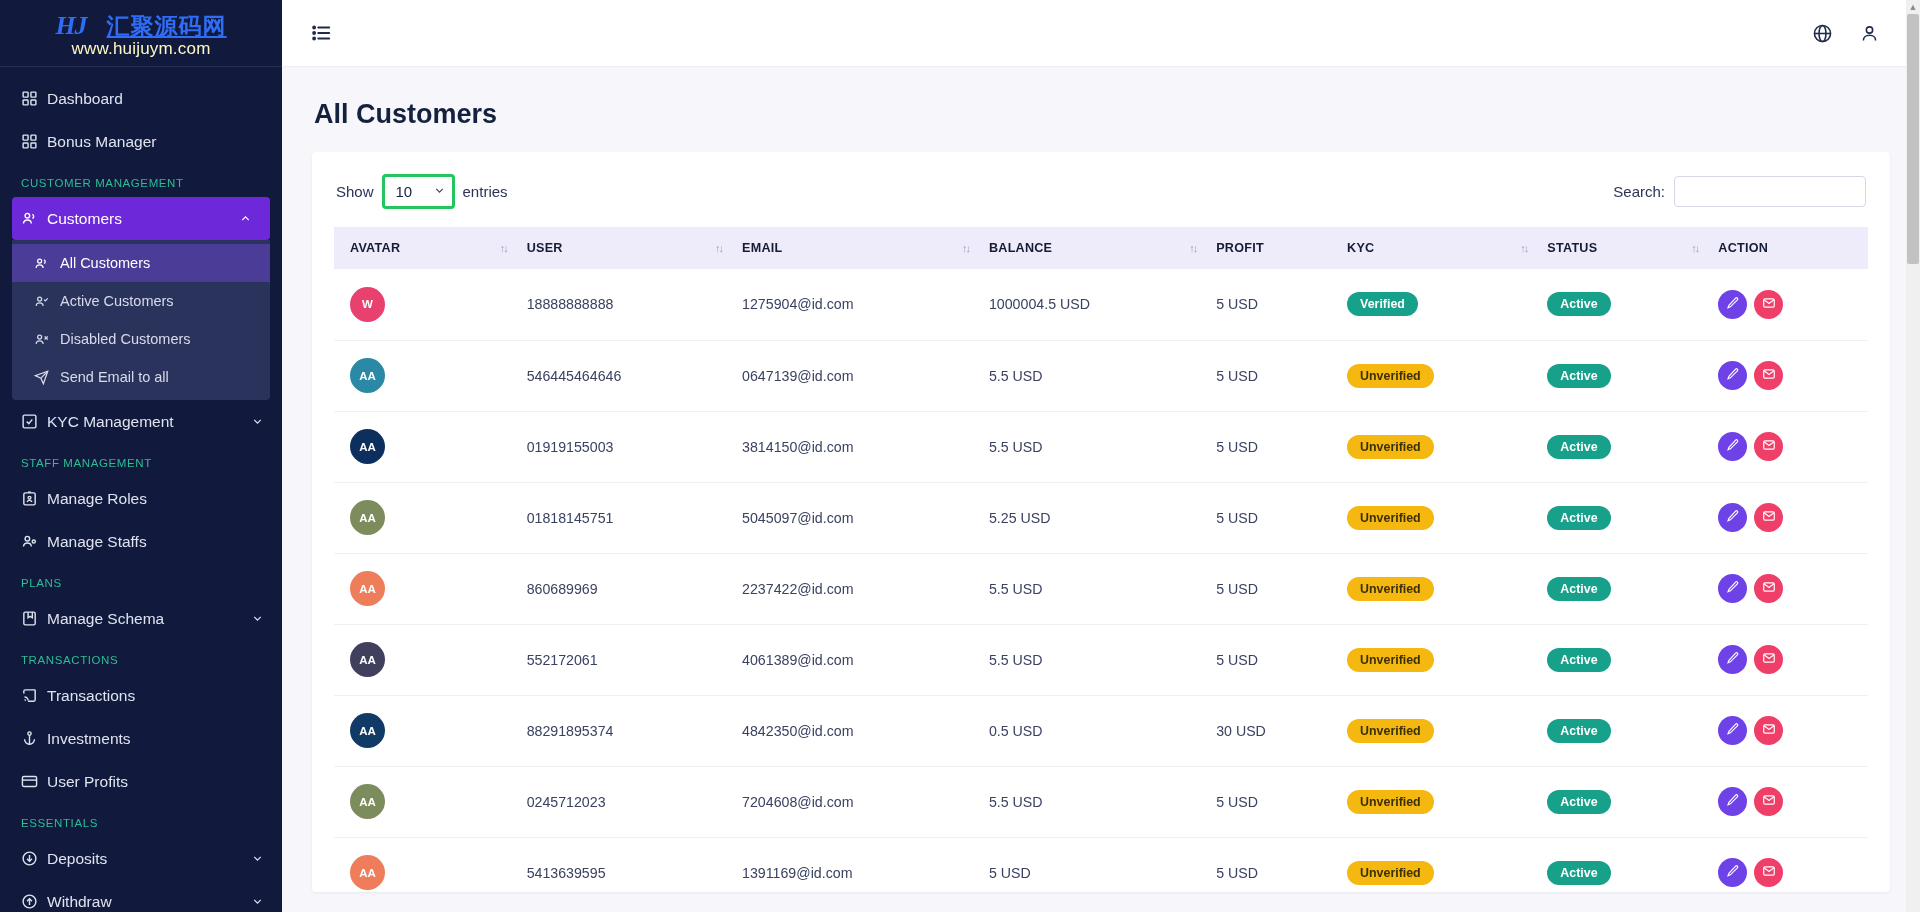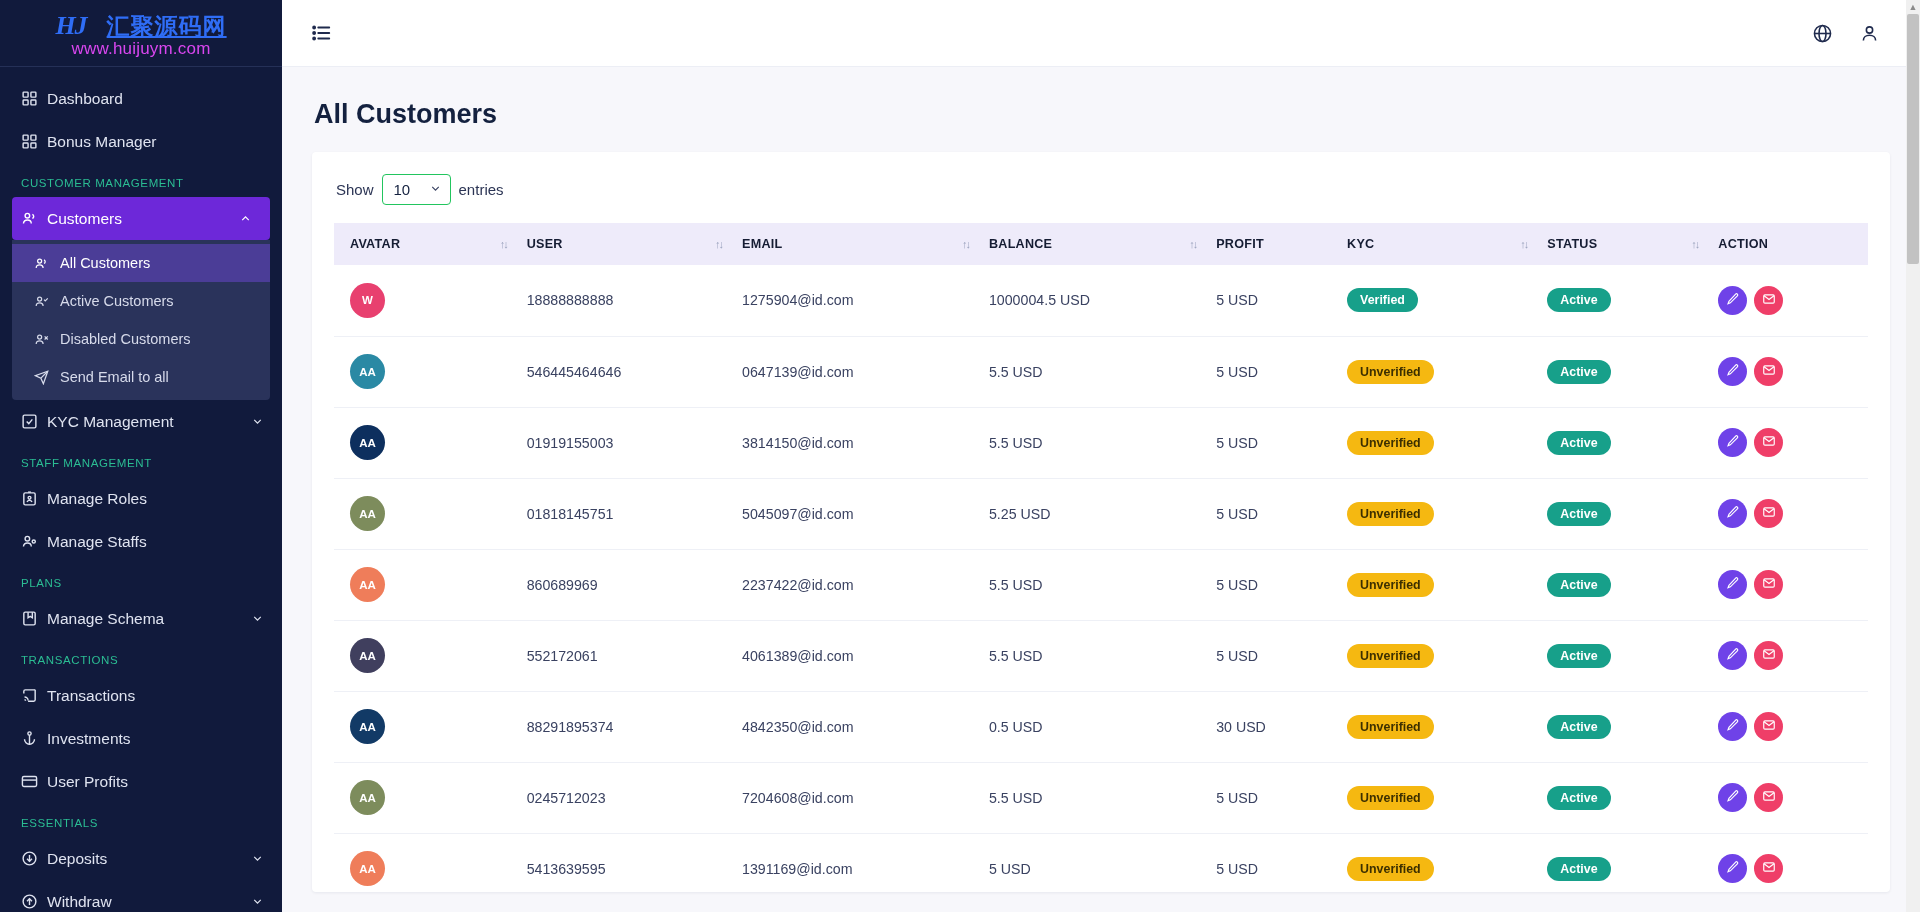--- a/index.html
+++ b/index.html
@@ -26,21 +26,21 @@
     border-bottom: 1px solid #253057;
     padding-top: 4px;
   }
   .brand-top { display: flex; align-items: baseline; gap: 20px; }
   .brand-hj {
     font-family: "Liberation Serif", serif;
     font-style: italic; font-weight: bold;
     font-size: 26px; color: #2f6df6; letter-spacing: -1px;
   }
   .brand-cn { font-size: 23px; color: #2f6df6; font-weight: bold; letter-spacing: 1px; text-decoration: underline; }
-  .brand-url { font-size: 17px; color: #d946ef; letter-spacing: 0.2px; margin-top: -3px; }
+  .brand-url { font-size: 17px; color: #fef9c3; letter-spacing: 0.2px; margin-top: -3px; }
 
   .nav { padding: 10px 0 0 0; }
   .nav-section {
     color: #2bbd93;
     font-size: 11.5px;
     letter-spacing: 0.6px;
     padding: 14px 0 8px 21px;
     text-transform: uppercase;
   }
   .nav-item {
@@ -100,21 +100,21 @@
     height: 740px;
     overflow: hidden;
   }
   .card-top {
     display: flex; align-items: center; justify-content: space-between;
     padding: 0 2px 18px 2px;
   }
   .len-wrap { display: flex; align-items: center; gap: 8px; font-size: 15px; color: #2b3454; }
   .len-select {
     appearance: none; -webkit-appearance: none;
-    border: 1px solid #22c55e; border-radius: 4px;
+    border: 3px solid #22c55e; border-radius: 4px;
     background: #fff;
     padding: 6px 30px 6px 11px;
     font-size: 15px; color: #14213f;
     font-family: "Liberation Sans", sans-serif;
     cursor: pointer;
   }
   .select-box { position: relative; display: inline-flex; align-items: center; }
   .select-box .chev-sm {
     position: absolute; right: 9px; pointer-events: none; color: #3b4463;
   }
@@ -471,20 +471,24 @@
               </select>
               <span class="chev-sm">
                 <svg width="13" height="13" viewBox="0 0 24 24" fill="none" stroke="#3b4463" stroke-width="2.2">
                     <polyline points="6 9 12 15 18 9"></polyline>
                   </svg>
               </span>
             </span>
             <span>entries</span>
           </div>
 
+          <div class="search-wrap">
+            <span>Search:</span>
+            <input class="search-input" type="text" placeholder="" style="">
+          </div>
         </div>
 
         <table>
           <thead>
             <tr>
               <th>
                   <div class="th-inner">
                     <span>AVATAR</span>
                     <span class="sort-ico">↑↓</span>
                   </div>

